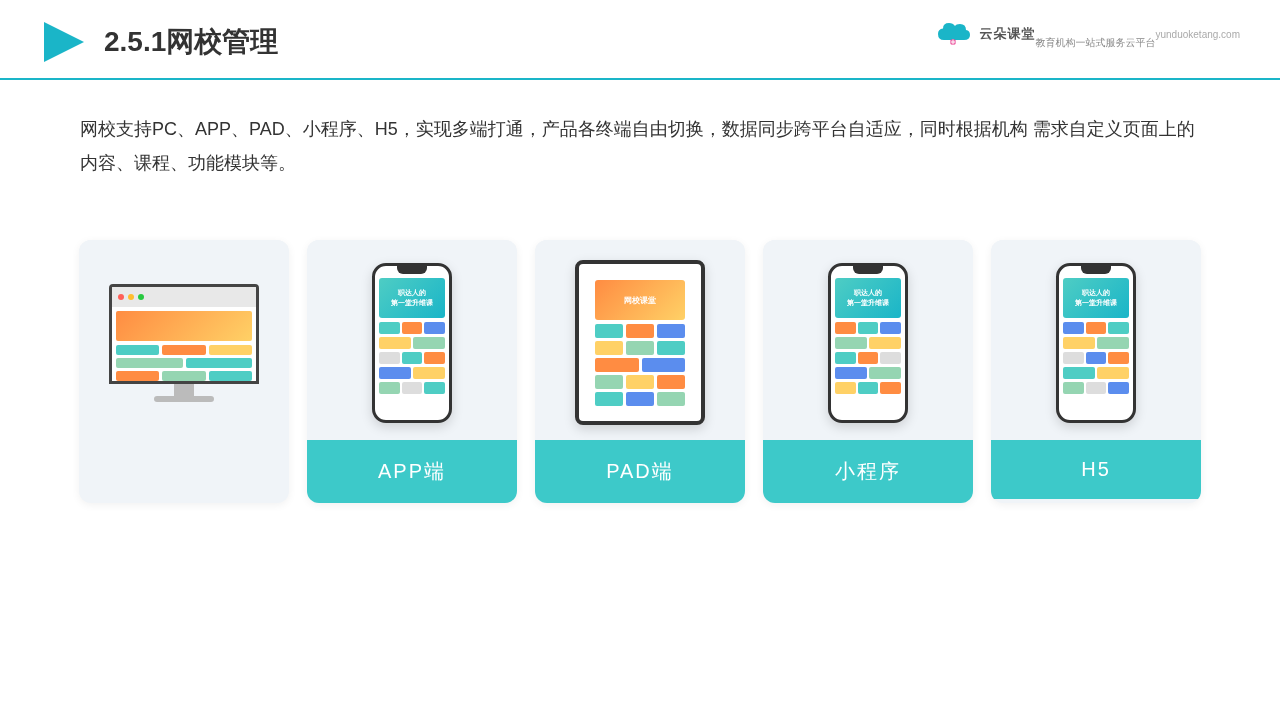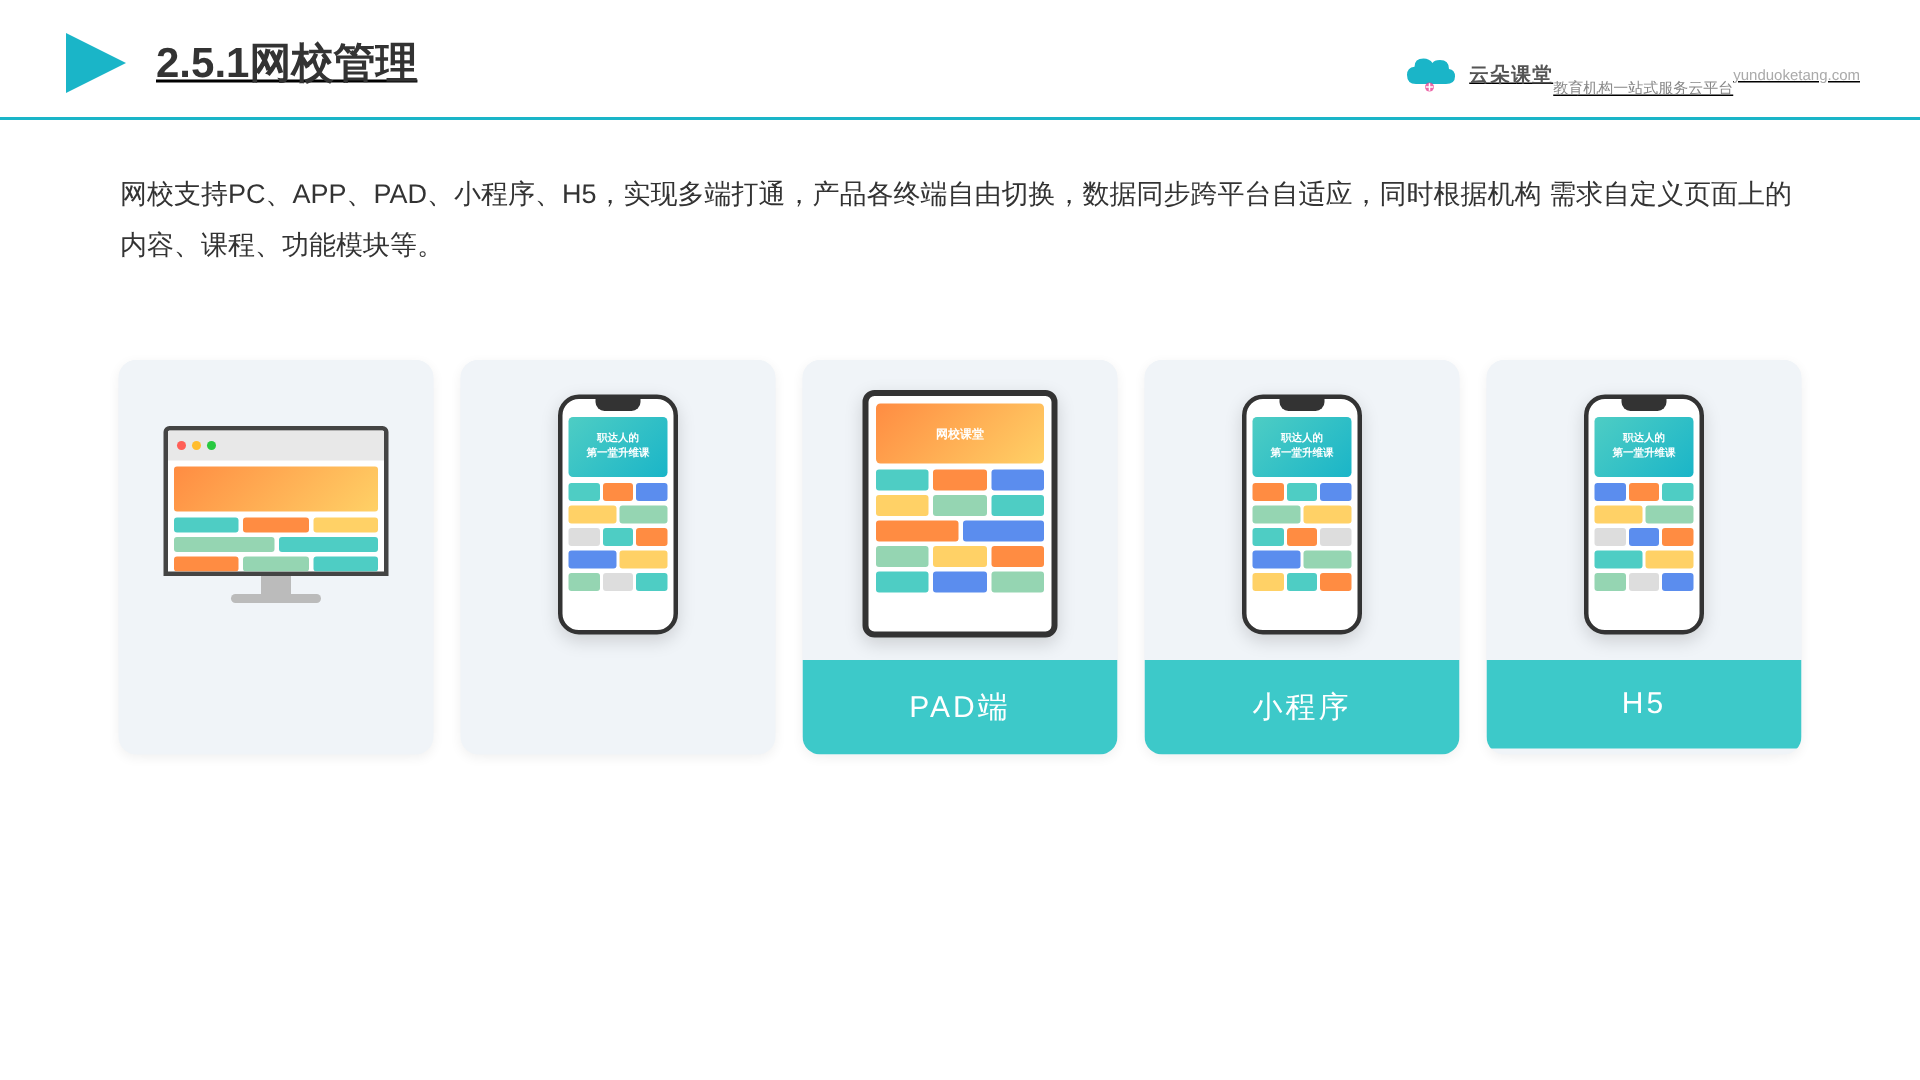--- a/index.html
+++ b/index.html
@@ -8,25 +8,24 @@
       height: 720px;
       background: #fff;
       font-family: 'Microsoft YaHei', 'PingFang SC', sans-serif;
       overflow: hidden;
       position: relative;
     }
 
     
     .header {
       display: flex;
-      align-items: flex-end;
+      align-items: flex-start;
       justify-content: space-between;
       padding: 18px 40px 12px 40px;
       border-bottom: 2px solid #1ab5c8;
-      text-decoration: underline;
     }
     .header-left {
       display: flex;
       align-items: center;
       gap: 16px;
     }
     .play-icon {
       width: 48px;
       height: 48px;
     }
@@ -214,21 +213,21 @@
       width: 130px;
       height: 165px;
       background: #fff;
       border: 4px solid #333;
       border-radius: 8px;
       overflow: hidden;
       position: relative;
       box-shadow: 0 4px 12px rgba(0,0,0,0.15);
     }
     .tablet-content {
-      padding: 5px;
+      padding: 16px;
     }
     .tablet-banner {
       height: 40px;
       background: linear-gradient(135deg, #ff8c42, #ffd166);
       border-radius: 3px;
       margin-bottom: 4px;
       display: flex;
       align-items: center;
       justify-content: center;
     }
@@ -358,20 +357,23 @@
             <div class="phone-block yellow"></div>
           </div>
           <div class="phone-row">
             <div class="phone-block green"></div>
             <div class="phone-block gray"></div>
             <div class="phone-block teal"></div>
           </div>
         </div>
       </div>
     </div>
+    <div class="card-label">
+      <span>APP端</span>
+    </div>
   </div>
 
   <div class="card">
     <div class="card-image-area">
       <div class="tablet-mockup">
         <div class="tablet-content">
           <div class="tablet-banner">
             <div class="tablet-banner-text">网校课堂</div>
           </div>
           <div class="tablet-row">

